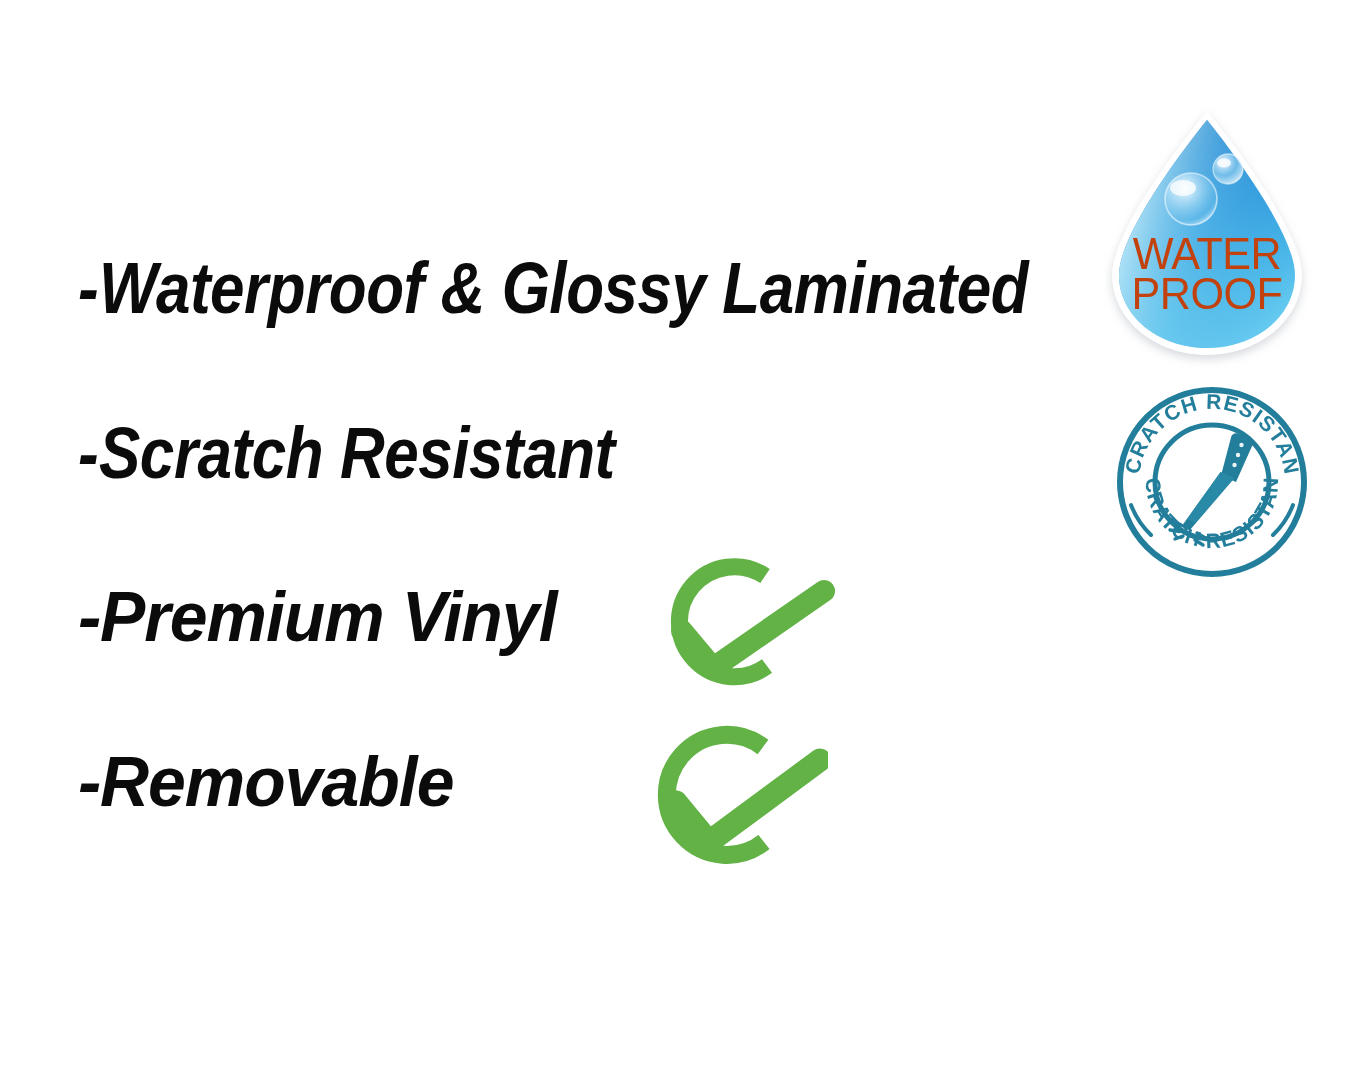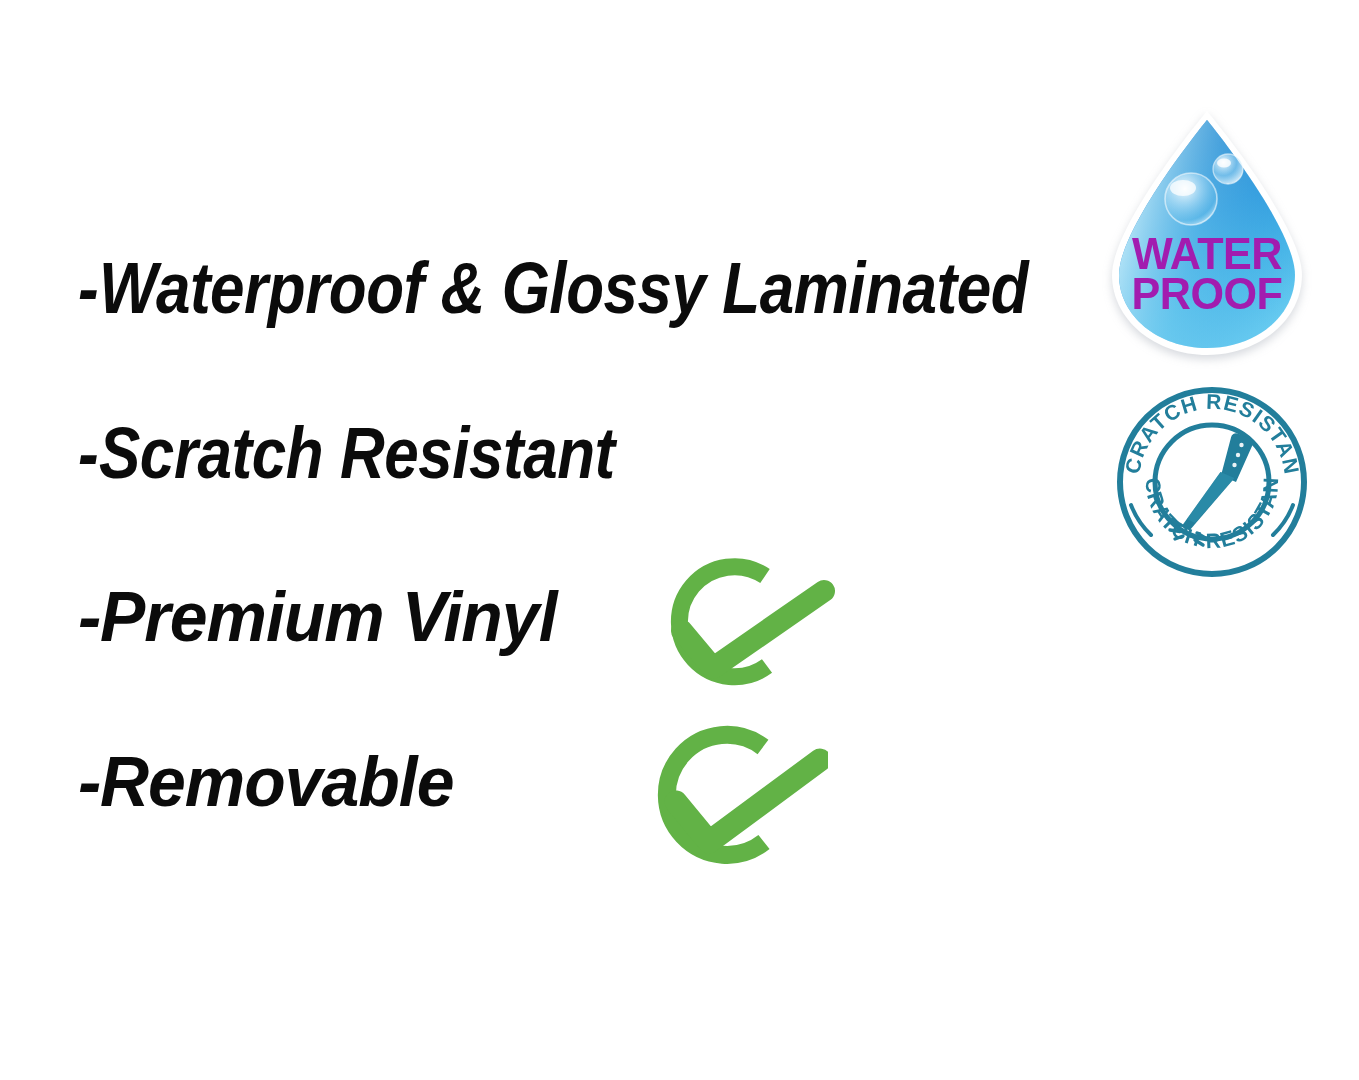--- a/index.html
+++ b/index.html
@@ -83,23 +83,23 @@
     position: absolute;
     left: 0; top: 0;
     width: 202px; height: 250px;
   }
   .wp-text {
     position: absolute;
     left: 0;
     top: 126px;
     width: 202px;
     text-align: center;
-    color: #a21caf;
+    color: #c2410c;
     font-family: "Liberation Sans", sans-serif;
-    font-weight: bold;
+    font-weight: normal;
     font-size: 44px;
     line-height: 0.92;
     letter-spacing: -0.5px;
     pointer-events: none;
   }
   .wp-text span {
     display: block;
     transform: scaleX(0.98);
   }
 

